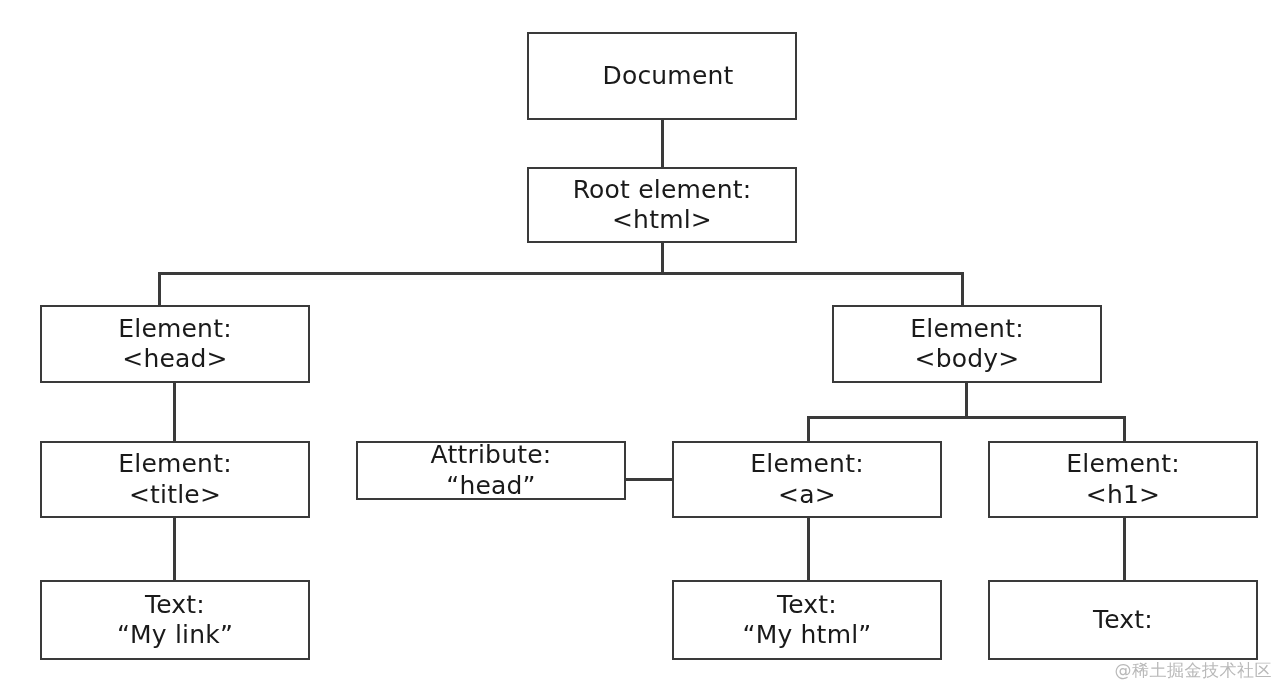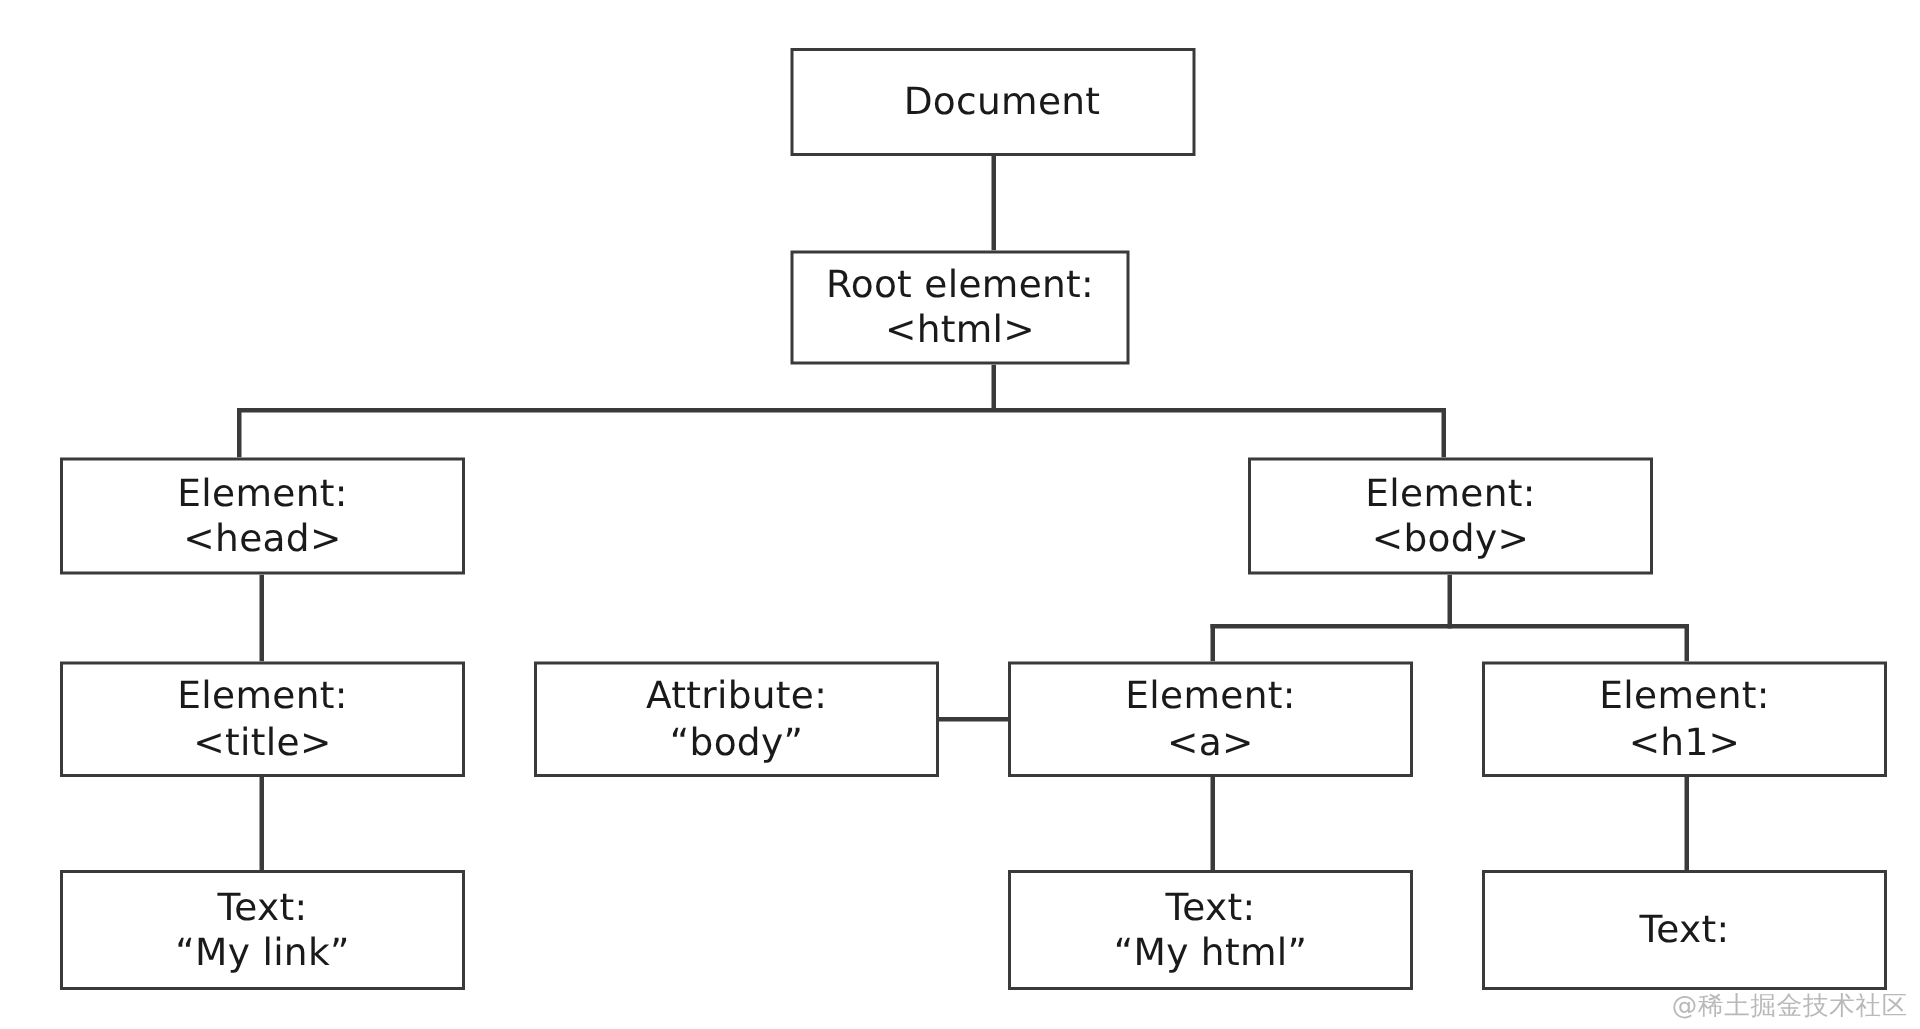--- a/index.html
+++ b/index.html
@@ -76,47 +76,47 @@
   <div class="edge h" style="left:807px; top:416px; width:319px;"></div>
   <div class="edge v" style="left:807px; top:416px; height:25px;"></div>
   <div class="edge v" style="left:1123px; top:416px; height:25px;"></div>
 
   <div class="edge h" style="left:624px; top:478px; width:50px;"></div>
 
   <div class="edge v" style="left:807px; top:518px; height:62px;"></div>
 
   <div class="edge v" style="left:1123px; top:518px; height:62px;"></div>
 
-  <div class="node" style="left:527px; top:32px; width:270px; height:72px;padding-left:12px;">
+  <div class="node" style="left:527px; top:32px; width:270px; height:88px;padding-left:12px;">
     <span class="ln">Document</span>
   </div>
 
-  <div class="node" style="left:527px; top:167px; width:226px; height:76px;">
+  <div class="node" style="left:527px; top:167px; width:270px; height:76px;">
     <span class="ln">Root element:</span>
     <span class="ln">&lt;html&gt;</span>
   </div>
 
   <div class="node" style="left:40px; top:305px; width:270px; height:78px;">
     <span class="ln">Element:</span>
     <span class="ln">&lt;head&gt;</span>
   </div>
 
   <div class="node" style="left:832px; top:305px; width:270px; height:78px;">
     <span class="ln">Element:</span>
     <span class="ln">&lt;body&gt;</span>
   </div>
 
   <div class="node" style="left:40px; top:441px; width:270px; height:77px;">
     <span class="ln">Element:</span>
     <span class="ln">&lt;title&gt;</span>
   </div>
 
-  <div class="node" style="left:356px; top:441px; width:270px; height:77px;">
+  <div class="node" style="left:356px; top:441px; width:270px; height:59px;">
     <span class="ln">Attribute:</span>
-    <span class="ln">“body”</span>
+    <span class="ln">“head”</span>
   </div>
 
   <div class="node" style="left:672px; top:441px; width:270px; height:77px;">
     <span class="ln">Element:</span>
     <span class="ln">&lt;a&gt;</span>
   </div>
 
   <div class="node" style="left:988px; top:441px; width:270px; height:77px;">
     <span class="ln">Element:</span>
     <span class="ln">&lt;h1&gt;</span>

